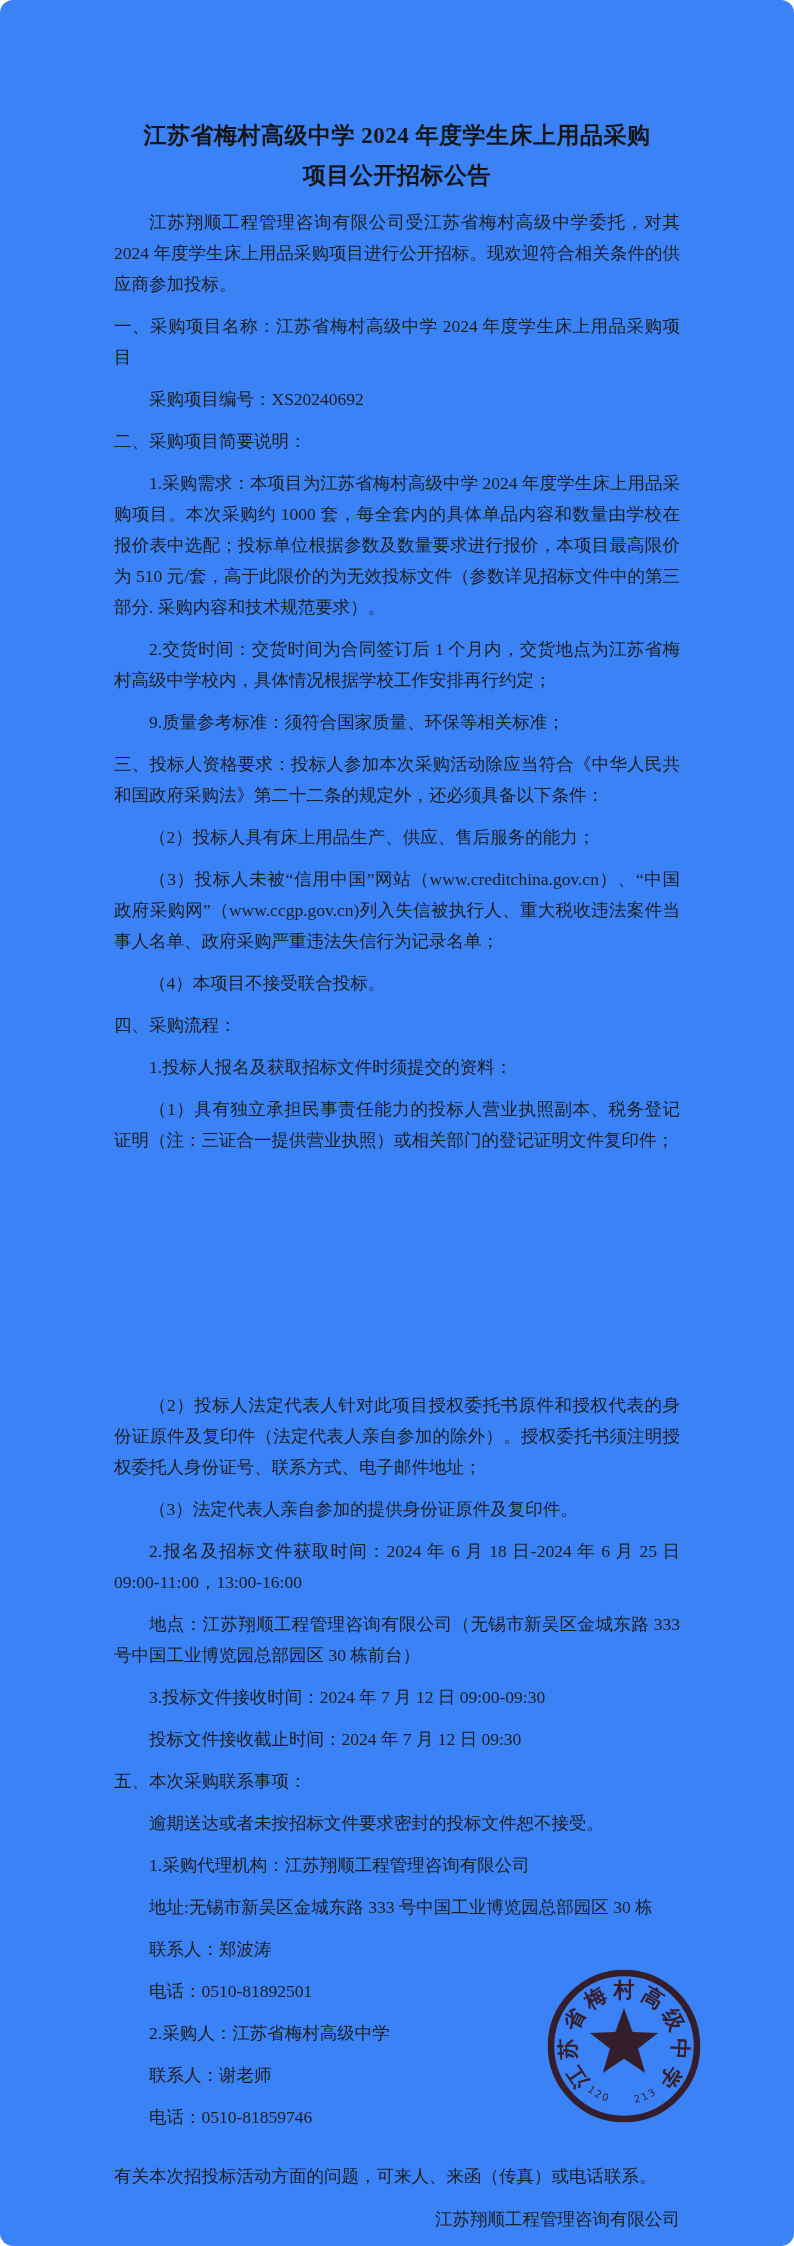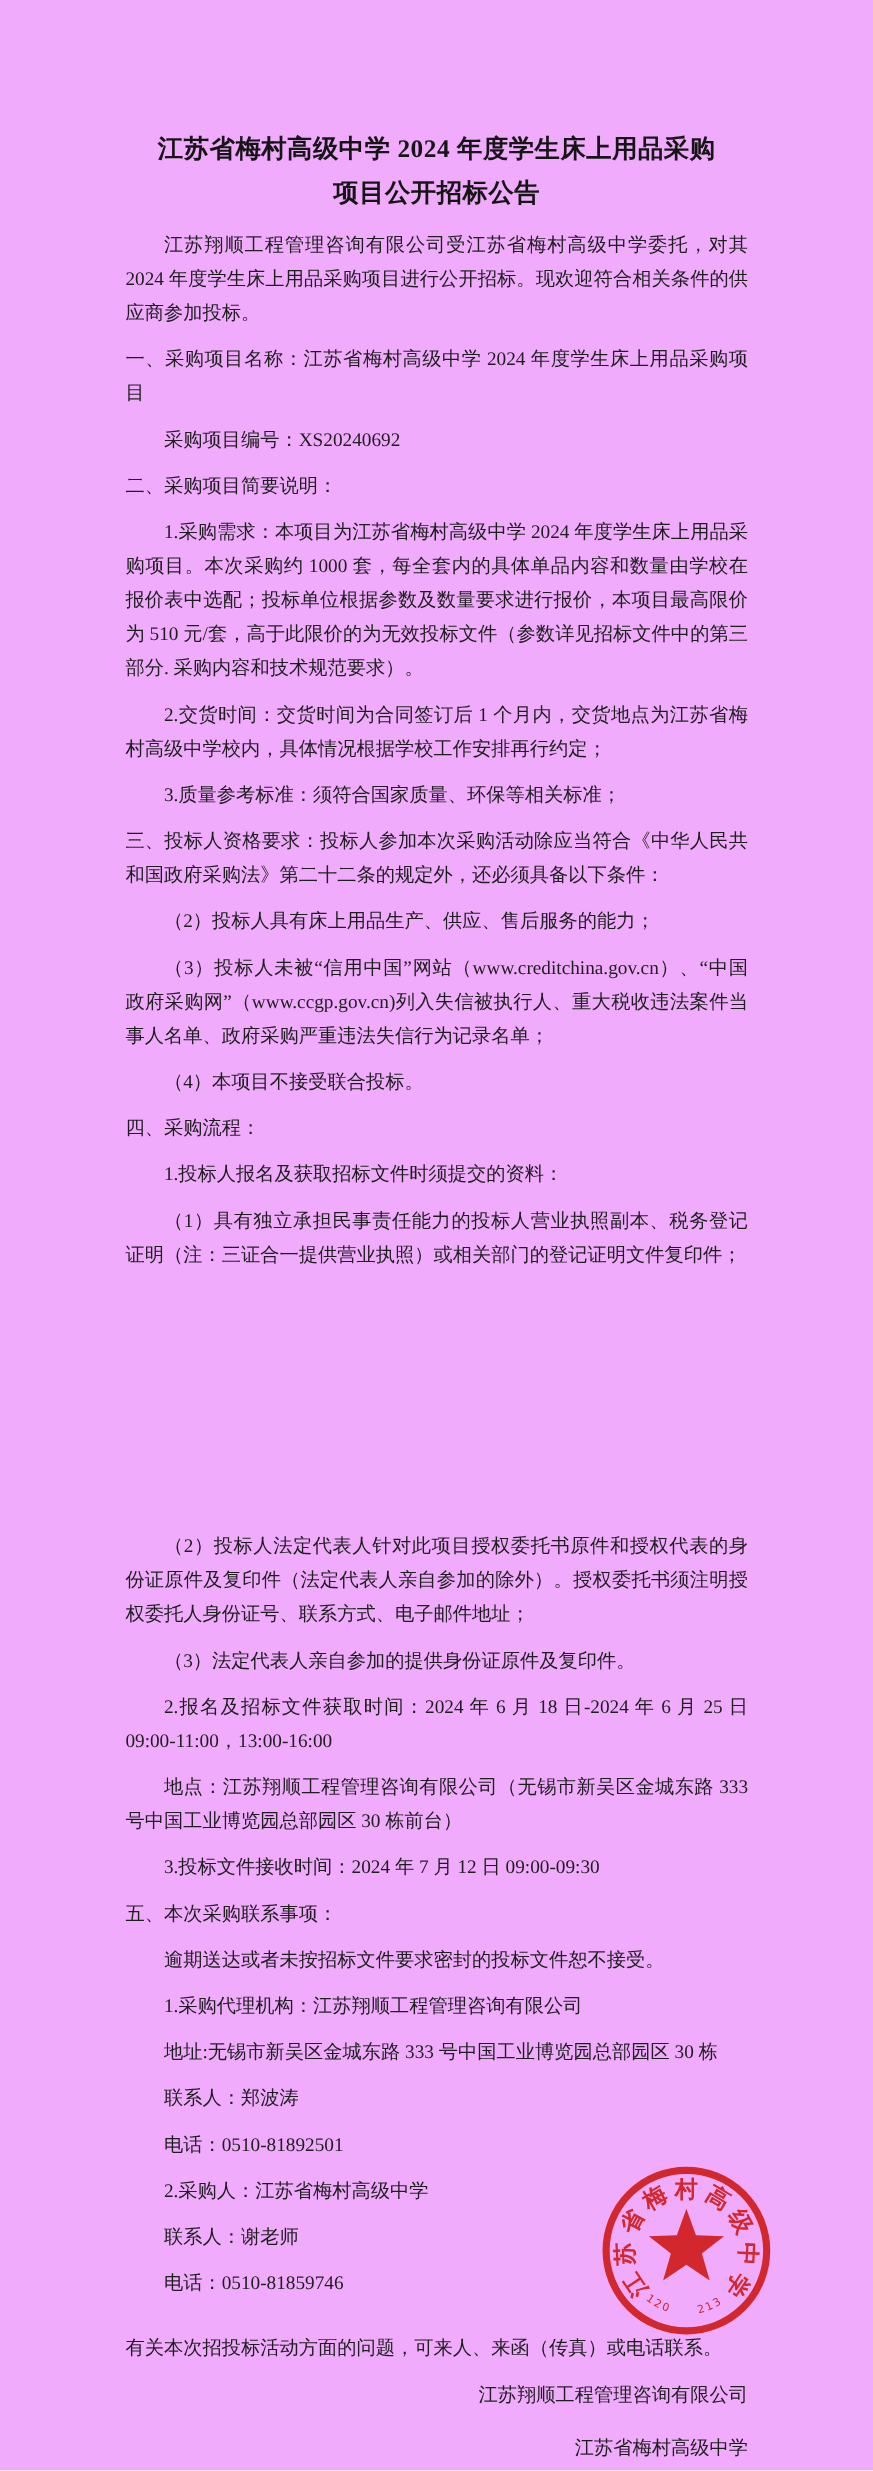--- a/index.html
+++ b/index.html
@@ -1,24 +1,25 @@
 <!DOCTYPE html>
 <html style="--seal-color: #dd2b1c;"><head>
 <meta charset="utf-8">
 <style>
   html, body { margin: 0; padding: 0; background: #ffffff; }
   .page {
     position: relative;
     width: 794px;
     height: 2246px;
     margin: 0 auto;
-    background: #f0abfc;
+    background: #3b82f6;
     overflow: hidden;
     font-family: "Liberation Serif", "DejaVu Serif", serif;
     color: #1e1e1e;
+    border-radius: 13px;
   }
   .content {
     width: 588px;
     margin: 0 auto;
     font-size: 17.5px;
     line-height: 31px;
   }
   .doc-title {
     margin-top: 116px;
     text-align: center;
@@ -77,36 +78,37 @@
       <div>项目公开招标公告</div>
     </div>
 
     <div class="body-start">
       <p class="para ind">江苏翔顺工程管理咨询有限公司受江苏省梅村高级中学委托，对其 2024 年度学生床上用品采购项目进行公开招标。现欢迎符合相关条件的供应商参加投标。</p>
       <p class="para">一、采购项目名称：江苏省梅村高级中学 2024 年度学生床上用品采购项目</p>
       <p class="para ind">采购项目编号：XS20240692</p>
       <p class="para">二、采购项目简要说明：</p>
       <p class="para ind">1.采购需求：本项目为江苏省梅村高级中学 2024 年度学生床上用品采购项目。本次采购约 1000 套，每全套内的具体单品内容和数量由学校在报价表中选配；投标单位根据参数及数量要求进行报价，本项目最高限价为 510 元/套，高于此限价的为无效投标文件（参数详见招标文件中的第三部分. 采购内容和技术规范要求）。</p>
       <p class="para ind">2.交货时间：交货时间为合同签订后 1 个月内，交货地点为江苏省梅村高级中学校内，具体情况根据学校工作安排再行约定；</p>
-      <p class="para ind">3.质量参考标准：须符合国家质量、环保等相关标准；</p>
+      <p class="para ind">9.质量参考标准：须符合国家质量、环保等相关标准；</p>
       <p class="para">三、投标人资格要求：投标人参加本次采购活动除应当符合《中华人民共和国政府采购法》第二十二条的规定外，还必须具备以下条件：</p>
       <p class="para ind">（2）投标人具有床上用品生产、供应、售后服务的能力；</p>
       <p class="para ind">（3）投标人未被“信用中国”网站（www.creditchina.gov.cn）、“中国政府采购网”（www.ccgp.gov.cn)列入失信被执行人、重大税收违法案件当事人名单、政府采购严重违法失信行为记录名单；</p>
       <p class="para ind">（4）本项目不接受联合投标。</p>
       <p class="para">四、采购流程：</p>
       <p class="para ind">1.投标人报名及获取招标文件时须提交的资料：</p>
       <p class="para ind">（1）具有独立承担民事责任能力的投标人营业执照副本、税务登记证明（注：三证合一提供营业执照）或相关部门的登记证明文件复印件；</p>
 
       <div class="page-gap"></div>
 
       <p class="para ind">（2）投标人法定代表人针对此项目授权委托书原件和授权代表的身份证原件及复印件（法定代表人亲自参加的除外）。授权委托书须注明授权委托人身份证号、联系方式、电子邮件地址；</p>
       <p class="para ind">（3）法定代表人亲自参加的提供身份证原件及复印件。</p>
       <p class="para ind">2.报名及招标文件获取时间：2024 年 6 月 18 日-2024 年 6 月 25 日 09:00-11:00，13:00-16:00</p>
       <p class="para ind">地点：江苏翔顺工程管理咨询有限公司（无锡市新吴区金城东路 333 号中国工业博览园总部园区 30 栋前台）</p>
       <p class="para ind">3.投标文件接收时间：2024 年 7 月 12 日 09:00-09:30</p>
+      <p class="para ind">投标文件接收截止时间：2024 年 7 月 12 日 09:30</p>
       <p class="para">五、本次采购联系事项：</p>
       <p class="para ind">逾期送达或者未按招标文件要求密封的投标文件恕不接受。</p>
       <p class="para ind">1.采购代理机构：江苏翔顺工程管理咨询有限公司</p>
       <p class="para ind">地址:无锡市新吴区金城东路 333 号中国工业博览园总部园区 30 栋</p>
       <p class="para ind">联系人：郑波涛</p>
       <p class="para ind">电话：0510-81892501</p>
       <p class="para ind">2.采购人：江苏省梅村高级中学</p>
       <p class="para ind">联系人：谢老师</p>
       <p class="para ind">电话：0510-81859746</p>
 

